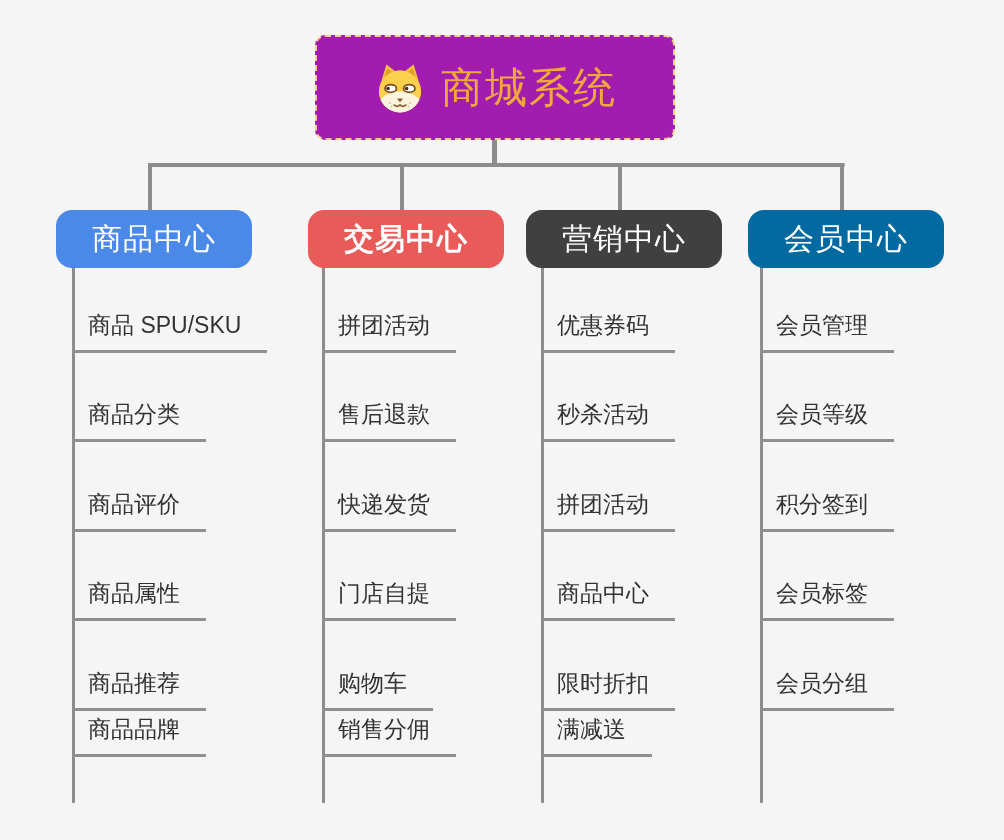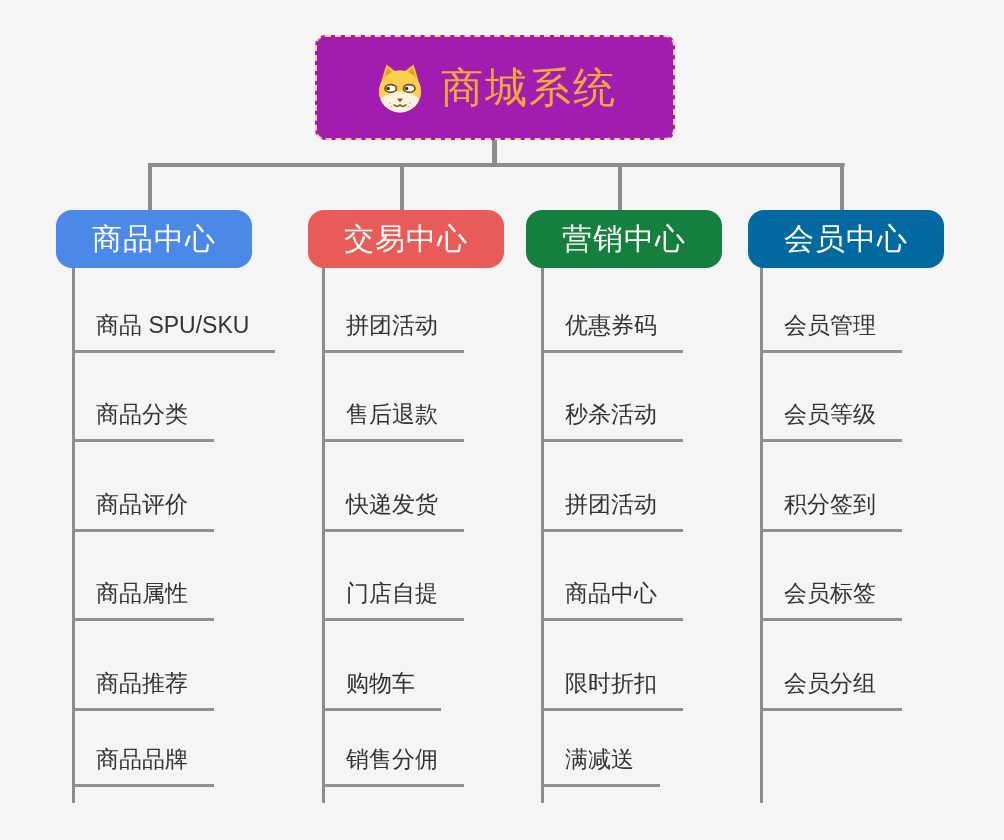--- a/index.html
+++ b/index.html
@@ -34,26 +34,26 @@
     border-radius:16px; color:#ffffff; font-size:30px; letter-spacing:1px;
     display:flex; align-items:center; justify-content:center;
     cursor:default;
   }
   .b1{left:56px} .b2{left:308px} .b3{left:526px} .b4{left:748px}
 
   
   .item {
     position:absolute; white-space:nowrap;
     font-size:23px; line-height:30px; color:#333333;
-    padding:0 26px 10px 24px;
+    padding:0 26px 10px 16px;
     border-bottom:3px solid #909090;
   }
   .c1{left:72px} .c2{left:322px} .c3{left:541px} .c4{left:760px}
   .r1{top:310px} .r2{top:399px} .r3{top:489px}
-  .r4{top:578px} .r5{top:668px} .r6{top:744px}
+  .r4{top:578px} .r5{top:668px} .r6{top:714px}
 </style>
 </head>
 <body>
 
 <div class="canvas">
 
   <div class="conn root-drop"></div>
   <div class="conn h-bar"></div>
   <div class="conn drop d1"></div>
   <div class="conn drop d2"></div>
@@ -85,22 +85,22 @@
         <circle cx="20" cy="50" r="1.1" fill="#d8b98c"></circle>
         <circle cx="22" cy="54" r="1.1" fill="#d8b98c"></circle>
         <circle cx="44" cy="50" r="1.1" fill="#d8b98c"></circle>
         <circle cx="42" cy="54" r="1.1" fill="#d8b98c"></circle>
       </svg>
     </span>
     <span class="root-title">商城系统</span>
   </div>
 
   <div class="branch b1" style="background-color: rgb(74, 137, 232);">商品中心</div>
-  <div class="branch b2" style="background-color: rgb(232, 91, 88);">交易中心</div>
-  <div class="branch b3" style="background-color: #15803d; text-align: center;">营销中心</div>
+  <div class="branch b2" style="background-color: rgb(232, 91, 88); font-weight: bold;">交易中心</div>
+  <div class="branch b3" style="background-color: #404040; text-align: center;">营销中心</div>
   <div class="branch b4" style="background-color: #0369a1;">会员中心</div>
 
   <div class="item c1 r1">商品 SPU/SKU</div>
   <div class="item c1 r2">商品分类</div>
   <div class="item c1 r3">商品评价</div>
   <div class="item c1 r4">商品属性</div>
   <div class="item c1 r5">商品推荐</div>
   <div class="item c1 r6">商品品牌</div>
 
   <div class="item c2 r1">拼团活动</div>

